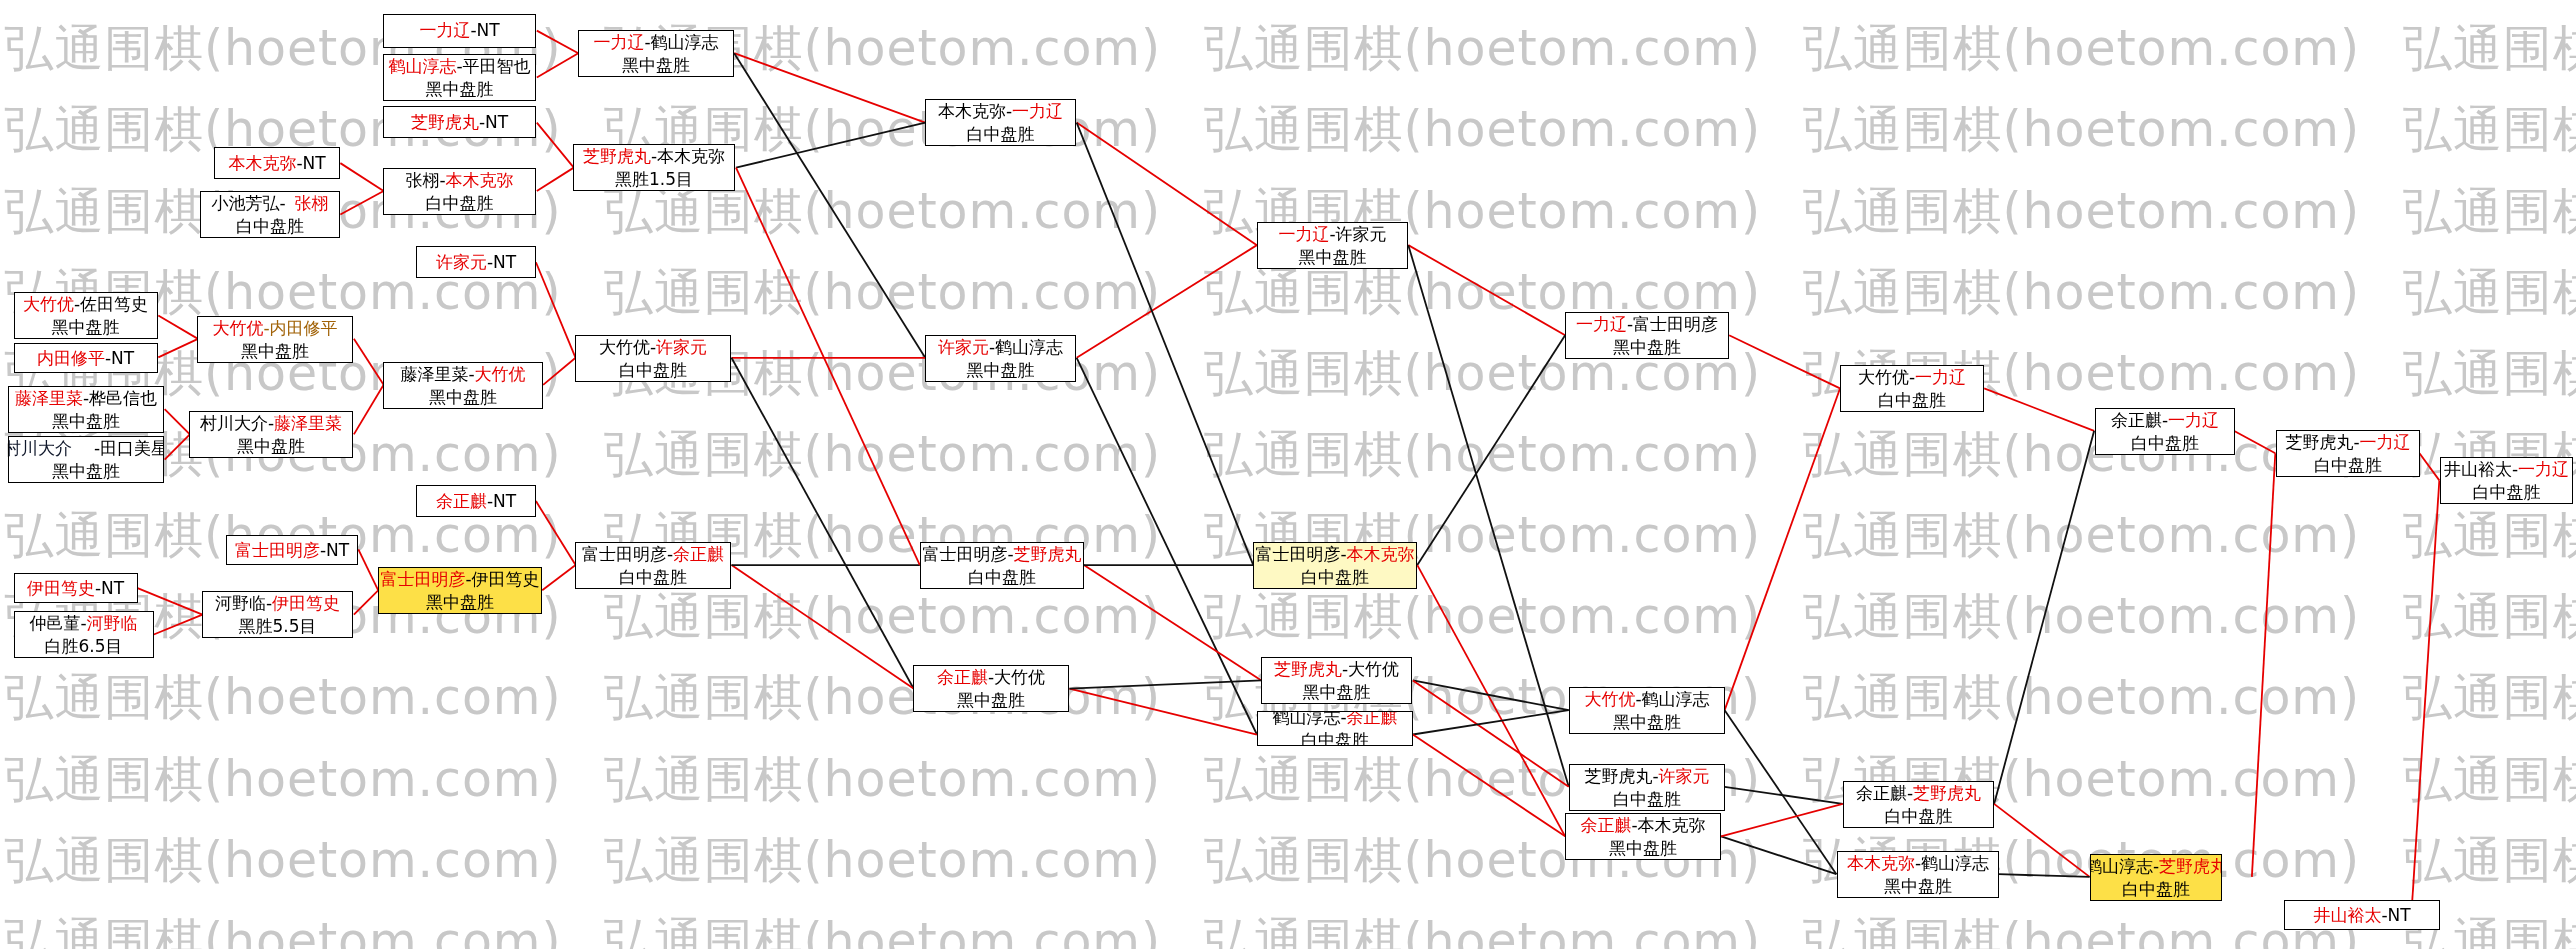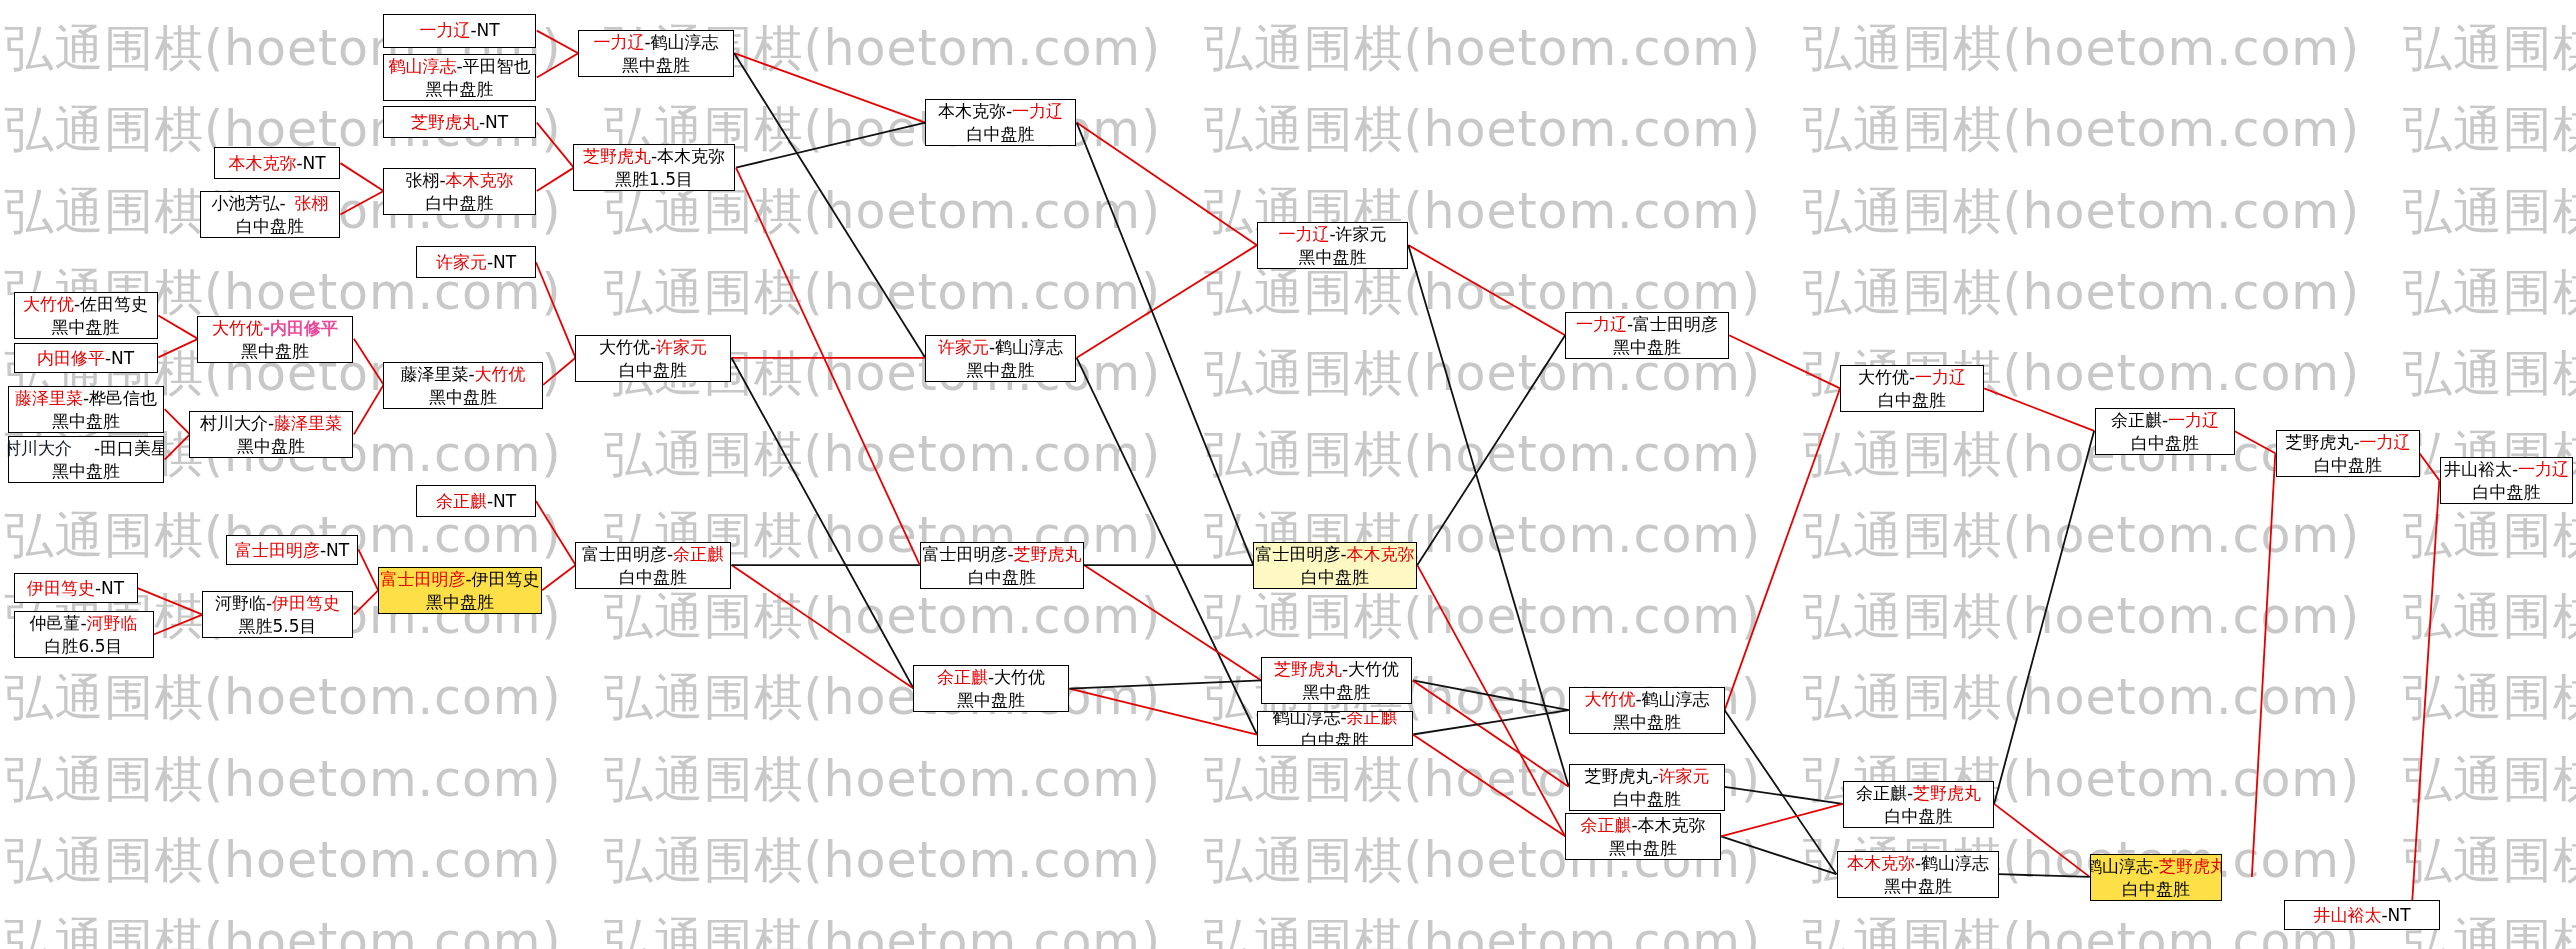--- a/index.html
+++ b/index.html
@@ -200,21 +200,21 @@
         <div class="l1"><span style="color: rgb(230, 0, 0);">许家元</span><span style="color: rgb(0, 0, 0);">-NT</span></div>
       </div>
       <div class="node" style="left: 13.5px; top: 292px; width: 144px; height: 47px; border-color: rgb(0, 0, 0); background: rgb(255, 255, 255);">
         <div class="l1"><span style="color: rgb(230, 0, 0);">大竹优</span><span style="color: rgb(0, 0, 0);">-佐田笃史</span></div>
         <div class="l2" style="color: rgb(0, 0, 0);">黑中盘胜</div>
       </div>
       <div class="node" style="left: 13.5px; top: 343px; width: 144px; height: 30px; border-color: rgb(0, 0, 0); background: rgb(255, 255, 255);">
         <div class="l1"><span style="color: rgb(230, 0, 0);">内田修平</span><span style="color: rgb(0, 0, 0);">-NT</span></div>
       </div>
       <div class="node" style="left: 197px; top: 316px; width: 156px; height: 47px; border-color: rgb(0, 0, 0); background: rgb(255, 255, 255);">
-        <div class="l1"><span style="color: rgb(230, 0, 0);">大竹优</span><span style="color: #ec4899; font-weight: bold;">-内田修平</span></div>
+        <div class="l1"><span style="color: rgb(230, 0, 0);">大竹优</span><span style="color: #a16207;">-内田修平</span></div>
         <div class="l2" style="color: rgb(0, 0, 0);">黑中盘胜</div>
       </div>
       <div class="node" style="left: 383px; top: 362px; width: 160px; height: 47px; border-color: rgb(0, 0, 0); background: rgb(255, 255, 255);">
         <div class="l1"><span style="color: rgb(0, 0, 0);">藤泽里菜-</span><span style="color: rgb(230, 0, 0);">大竹优</span></div>
         <div class="l2" style="color: rgb(0, 0, 0);">黑中盘胜</div>
       </div>
       <div class="node" style="left: 575px; top: 335px; width: 156px; height: 47px; border-color: rgb(0, 0, 0); background: rgb(255, 255, 255);">
         <div class="l1"><span style="color: rgb(0, 0, 0);">大竹优-</span><span style="color: rgb(230, 0, 0);">许家元</span></div>
         <div class="l2" style="color: rgb(0, 0, 0);">白中盘胜</div>
       </div>

